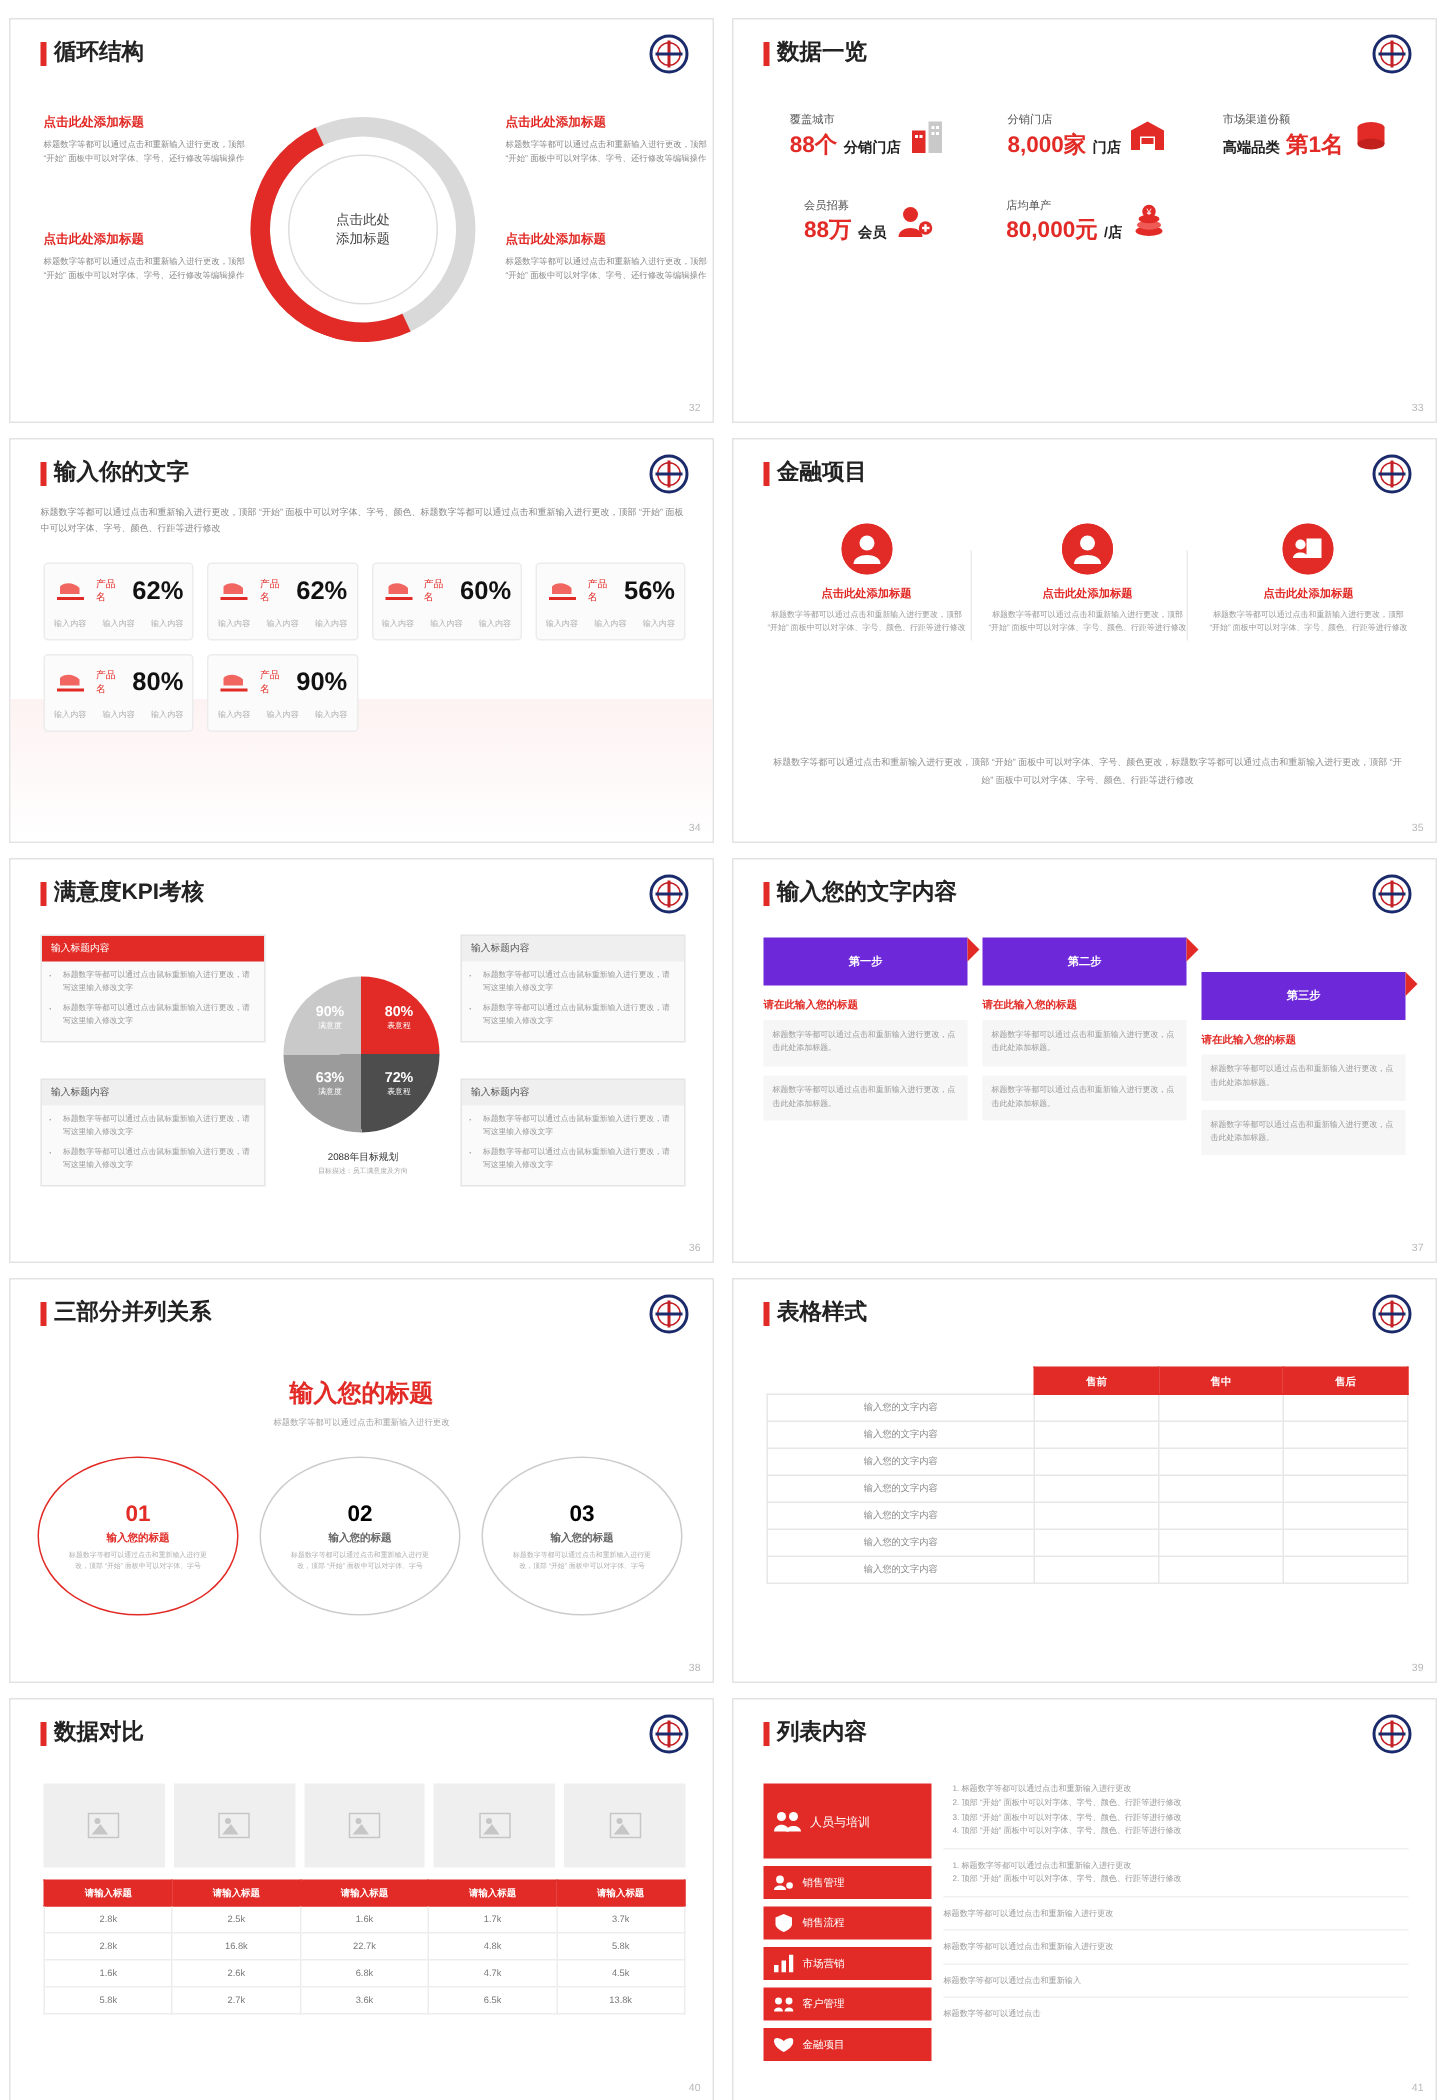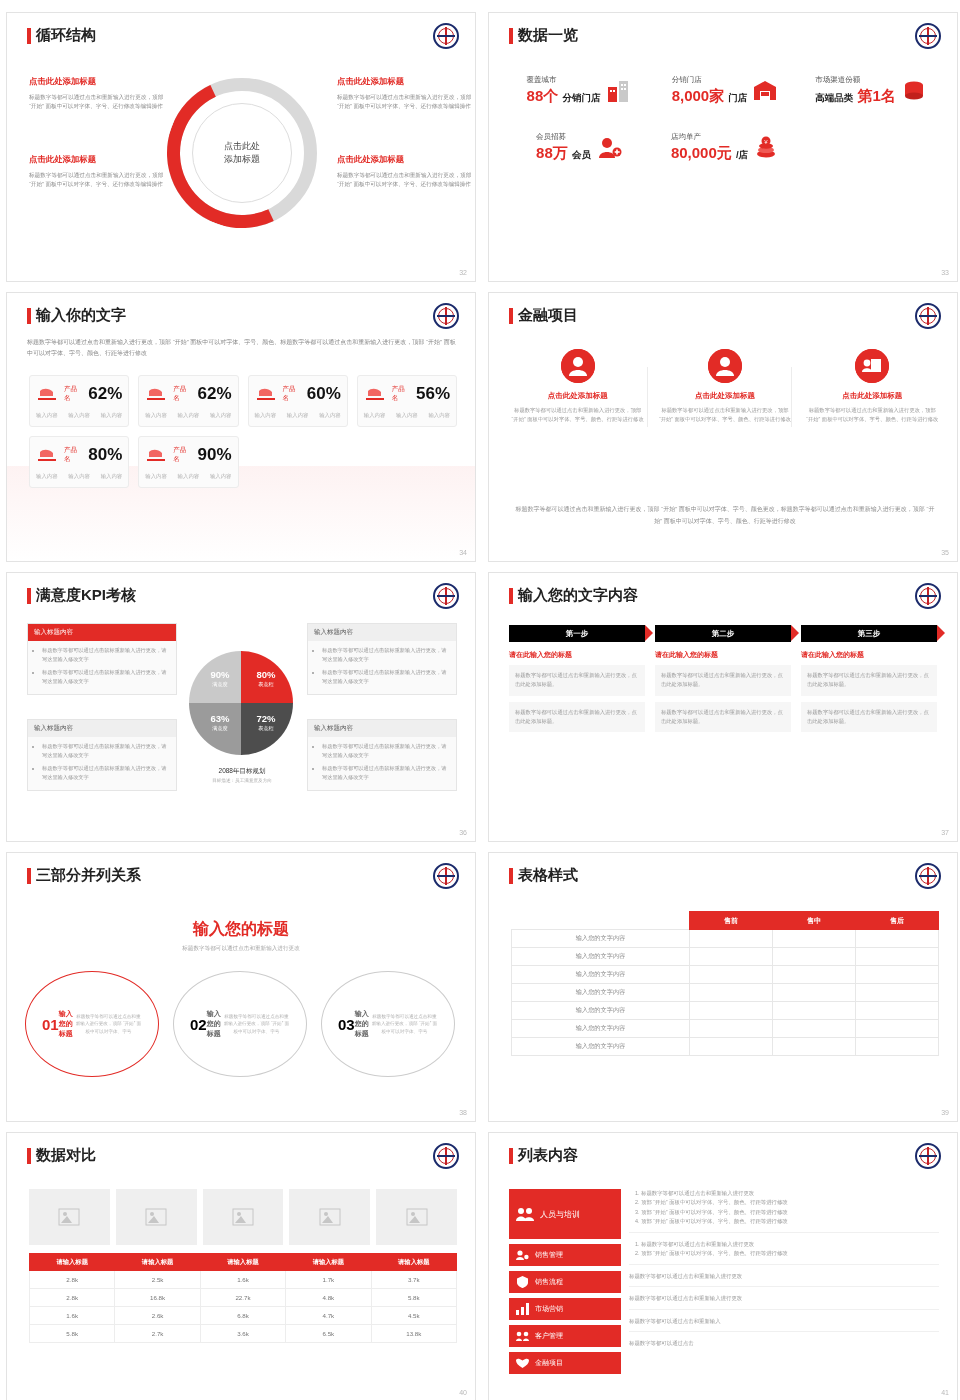--- a/index.html
+++ b/index.html
@@ -130,35 +130,35 @@
   .kpi-bd ul { margin:0; padding-left:8px; }
   .pie { position:absolute; left:182px; top:78px; width:104px; height:104px; border-radius:50%;
          background: conic-gradient(#e22b26 0 25%, #4d4d4d 25% 50%, #9b9b9b 50% 75%, #c9c9c9 75% 100%); }
   .pie-lab { position:absolute; font-size:5.2px; color:#fff; text-align:center; line-height:1.3; }
   .pie-lab b { font-size:9.5px; display:block; }
   .pie-cap { position:absolute; left:160px; top:192px; width:150px; text-align:center; font-size:6px; color:#444; font-weight:bold; }
   .pie-cap span { display:block; font-size:4.6px; color:#a9a9a9; font-weight:normal; margin-top:2px; }
 
   
   .tl-col { position:absolute; top:52px; width:136px; }
-  .tl-head { position:relative; height:17px; background:#000000; color:#fff;
+  .tl-head { position:relative; height:32px; background:#6d28d9; color:#fff;
              font-size:7.5px; font-weight:bold; display:flex; align-items:center; justify-content:center; }
   .tl-head::after { content:""; position:absolute; right:-8px; top:0;
              border-top:8.5px solid transparent; border-bottom:8.5px solid transparent; border-left:8px solid #e22b26; }
   .tl-body { margin-top:8px; }
   .tl-h { font-size:7px; color:#e22b26; font-weight:bold; margin-bottom:5px; }
   .tl-p { font-size:5.3px; color:#9a9a9a; line-height:1.75; background:#f6f6f6; padding:6px 6px; margin-bottom:6px; }
 
   
   .t3-title { position:absolute; left:0; top:66px; width:100%; text-align:center;
               font-size:16px; color:#e22b26; font-weight:bold; }
   .t3-sub { position:absolute; left:0; top:92px; width:100%; text-align:center; font-size:5.6px; color:#a5a5a5; }
   .t3-row { position:absolute; left:18px; top:118px; width:434px; display:flex; gap:14px; }
   .t3-c { width:134px; height:106px; border-radius:50%; border:1.5px solid #ccc;
-          display:flex; align-items:center; justify-content:center; padding:0 16px; }
+          display:flex; flex-direction:column; align-items:center; justify-content:center; padding:0 16px; }
   .t3-c.active { border-color:#e22b26; }
   .t3-n { font-size:15px; font-weight:bold; color:#000000; }
   .t3-c.active .t3-n { color:#e22b26; }
   .t3-h { font-size:7px; font-weight:bold; color:#666; margin:2px 0 3px 0; }
   .t3-c.active .t3-h { color:#e22b26; }
   .t3-p { font-size:4.6px; color:#b0b0b0; line-height:1.6; text-align:center; }
   .t3-n-abs { position:absolute; left:26px; top:42px; }
 
   
   .tb { position:absolute; left:22px; top:58px; width:428px; border-collapse:collapse; }
@@ -600,21 +600,21 @@
       </div>
     </div>
     <div class="tl-col" style="left:166px;">
       <div class="tl-head">第二步</div>
       <div class="tl-body">
         <div class="tl-h">请在此输入您的标题</div>
         <div class="tl-p">标题数字等都可以通过点击和重新输入进行更改，点击此处添加标题。</div>
         <div class="tl-p">标题数字等都可以通过点击和重新输入进行更改，点击此处添加标题。</div>
       </div>
     </div>
-    <div class="tl-col" style="left:312px;">
+    <div class="tl-col" style="left:312px;margin-top:23px;">
       <div class="tl-head">第三步</div>
       <div class="tl-body">
         <div class="tl-h">请在此输入您的标题</div>
         <div class="tl-p">标题数字等都可以通过点击和重新输入进行更改，点击此处添加标题。</div>
         <div class="tl-p">标题数字等都可以通过点击和重新输入进行更改，点击此处添加标题。</div>
       </div>
     </div>
     <div class="pagenum">37</div>
   </div>
 

